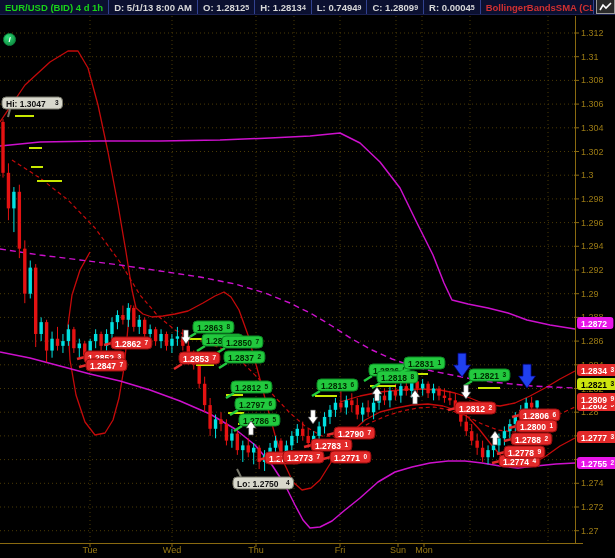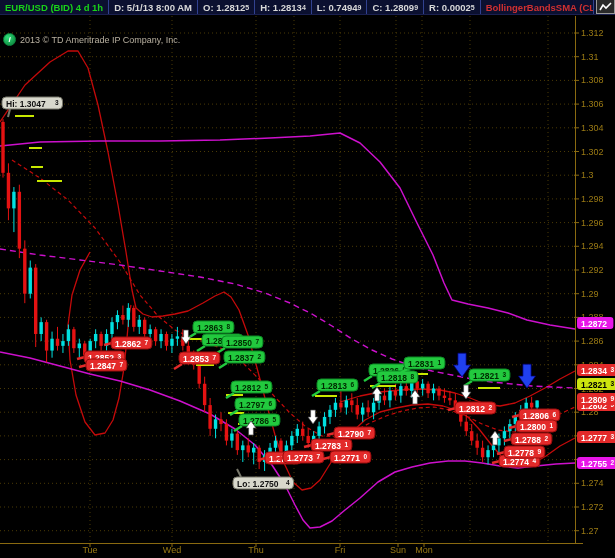--- a/index.html
+++ b/index.html
@@ -572,27 +572,26 @@
       </g>
     </svg>
 
   <div class="topbar">
     <div class="cell sym">EUR/USD (BID) 4 d 1h</div>
     <div class="cell"><span>D:</span> <span>5/1/13 8:00 AM</span></div>
     <div class="cell"><span>O:</span> <span>1.2812</span><span class="frac">5</span></div>
     <div class="cell"><span>H:</span> <span>1.2813</span><span class="frac">4</span></div>
     <div class="cell"><span>L:</span> <span>0.7494</span><span class="frac">9</span></div>
     <div class="cell"><span>C:</span> <span>1.2809</span><span class="frac">9</span></div>
-    <div class="cell"><span>R:</span> <span>0.0002</span><span class="frac">5</span></div>
+    <div class="cell"><span>R:</span> <span>0.0004</span><span class="frac">5</span></div>
     <div class="cell study">BollingerBandsSMA (CLOSE, 0, 25, -2.0, 2.0)</div>
     <div class="iconbtn">
       <svg width="13" height="10" viewBox="0 0 13 10">
         <polyline points="1,8 4,3 7,6 12,1" fill="none" stroke="#ffffff" stroke-width="1.6"></polyline>
       </svg>
     </div>
   </div>
 
   <div class="copyright">
     <span class="info">i</span>
-    <span>2013 © TD Ameritrade IP Company, Inc.</span>
   </div>
 
 </div>
 
 </body></html>

